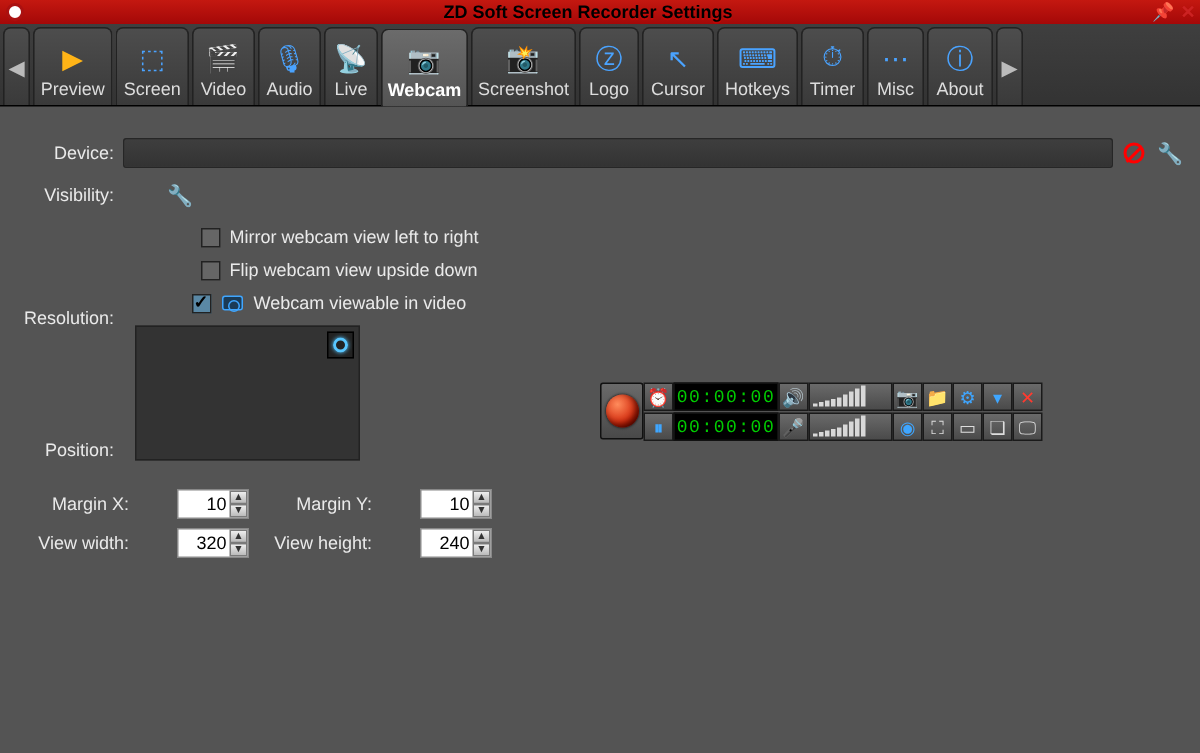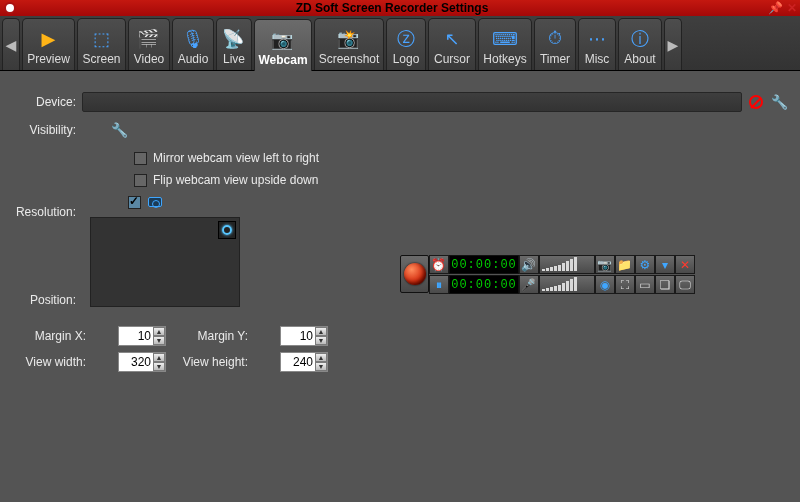--- a/index.html
+++ b/index.html
@@ -165,20 +165,21 @@
   </div>
 
   <div class="row" style="margin-bottom:0;">
     <div class="lbl" style="position:relative;top:10px;">Resolution:</div>
     <div>
       <div class="chkrow" style="margin-left:0;">
         <span class="chk checked" id="chk3"></span>
         <span class="miniicon">
             <span class="camera-ico"></span>
           </span>
+        <span>Webcam viewable in video</span>
       </div>
     </div>
   </div>
 
   <div class="row" style="margin-top:4px;align-items:flex-end;">
     <div class="lbl">Position:</div>
     <div class="posbox">
       <div class="marker">
           <div class="marker-inner"></div>
         </div>

